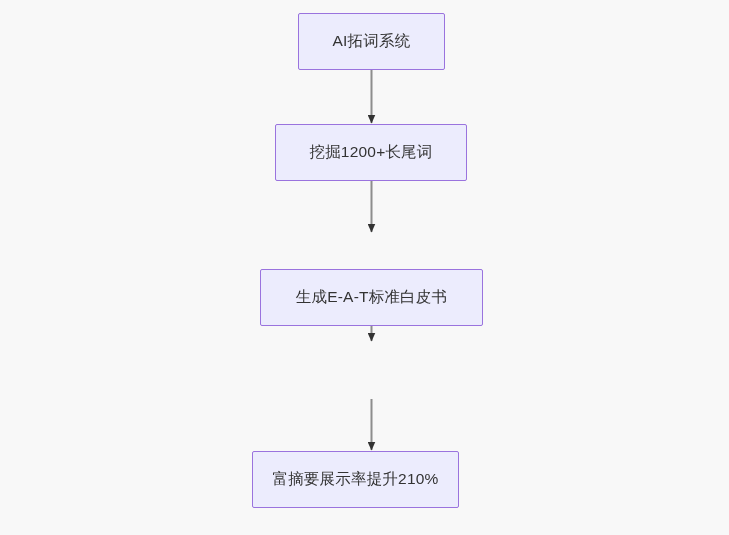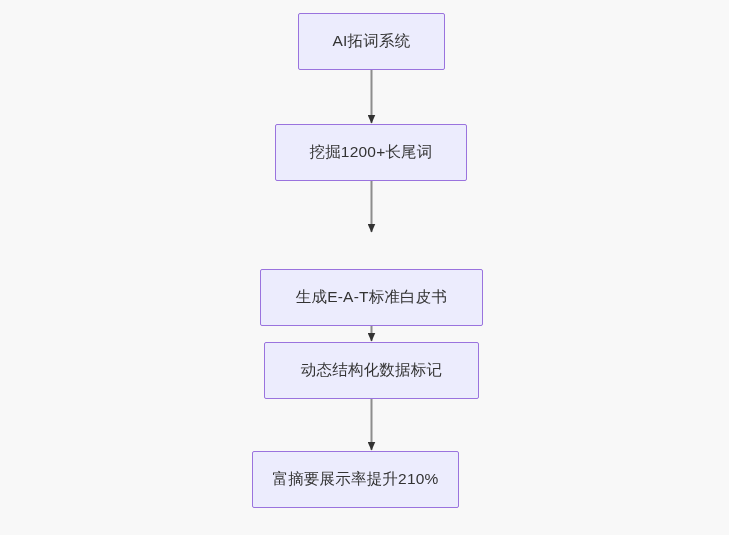--- a/index.html
+++ b/index.html
@@ -77,21 +77,18 @@
   </div>
 
   <div class="node" id="node-2">
     <span class="node-label">挖掘1200+长尾词</span>
   </div>
 
   <div class="node" id="node-3">
     <span class="node-label">生成E-A-T标准白皮书</span>
   </div>
 
-  <div class="node" id="node-4">
-    <span class="node-label">动态结构化数据标记</span>
-  </div>
 
   <div class="node" id="node-5">
     <span class="node-label">富摘要展示率提升210%</span>
   </div>
 
 </div>
 
 </body></html>

